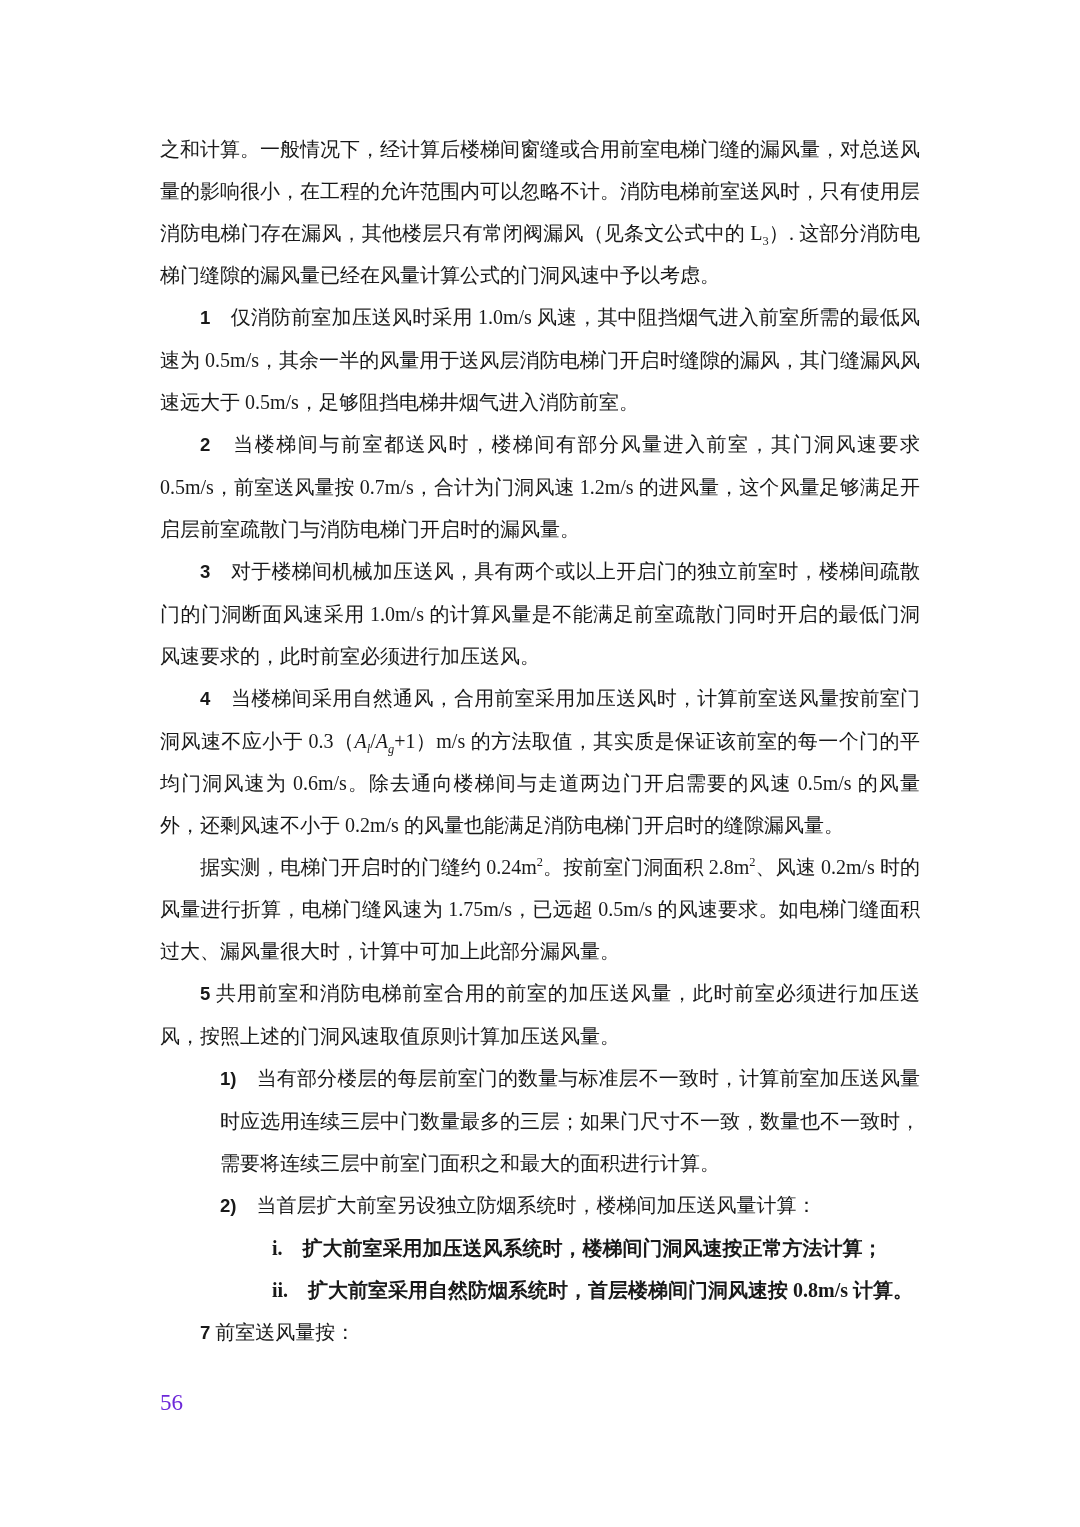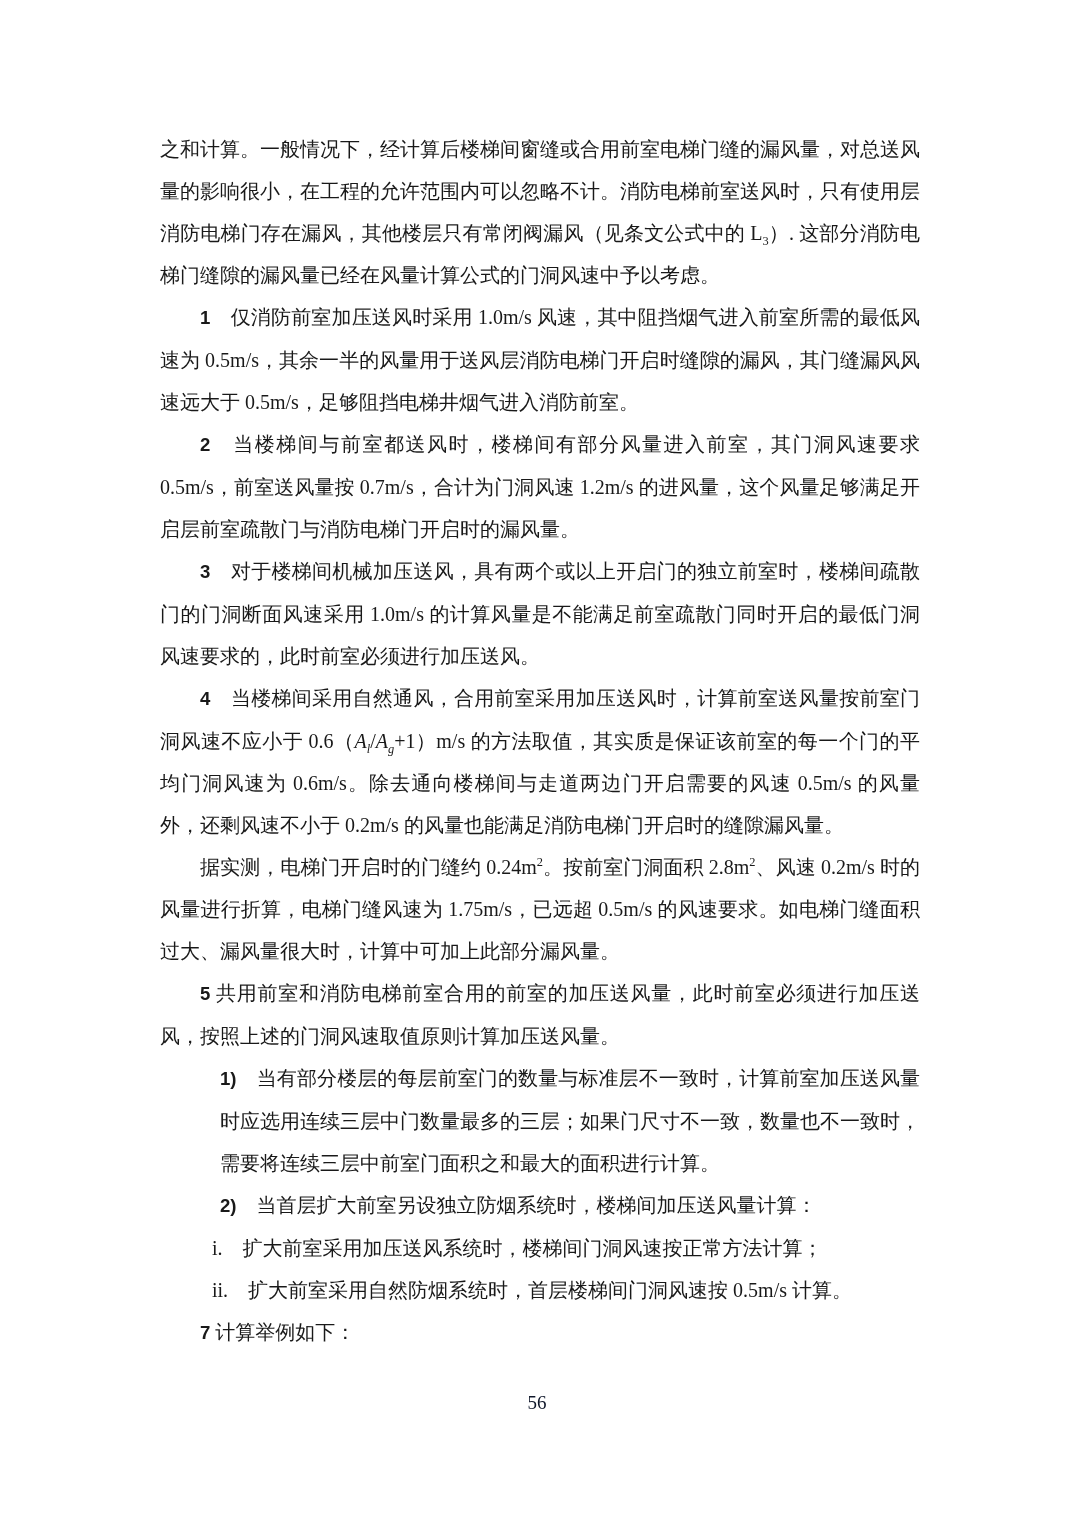--- a/index.html
+++ b/index.html
@@ -20,53 +20,53 @@
     width:760px;
     font-size:20px;
     line-height:42px;
   }
   .para{
     margin:0;
     text-align:justify;
   }
   .indent2{text-indent:40px;}
   .sub1{margin-left:60px;}
-  .sub2{margin-left:52px;}
+  .sub2{margin-left:112px;font-weight:bold;}
   .b{
     font-weight:700;
     font-family:"Liberation Sans","DejaVu Sans",sans-serif;
     font-size:0.93em;
   }
   .i{font-style:italic;}
   sub,sup{font-size:0.62em;line-height:0;}
   .pagenum{
     position:absolute;
     left:160px;
     top:1382px;
     width:760px;
-    text-align:center;
+    text-align:left;
     padding-right:6px;
     box-sizing:border-box;
-    font-size:19px;
+    font-size:23px;
     line-height:42px;
-    color:#0f172a;
+    color:#6d28d9;
   }
 </style>
 </head>
 <body>
 
 <div class="page">
   <div class="textblock">
     <p class="para"><span>之和计算。一般情况下，经计算后楼梯间窗缝或合用前室电梯门缝的漏风量，对总送风量的影响很小，在工程的允许范围内可以忽略不计。消防电梯前室送风时，只有使用层消防电梯门存在漏风，其他楼层只有常闭阀漏风（见条文公式中的 L</span><sub>3</sub><span>）. 这部分消防电梯门缝隙的漏风量已经在风量计算公式的门洞风速中予以考虑。</span></p>
     <p class="para indent2"><span class="b">1</span><span>　仅消防前室加压送风时采用 1.0m/s 风速，其中阻挡烟气进入前室所需的最低风速为 0.5m/s，其余一半的风量用于送风层消防电梯门开启时缝隙的漏风，其门缝漏风风速远大于 0.5m/s，足够阻挡电梯井烟气进入消防前室。</span></p>
     <p class="para indent2"><span class="b">2</span><span>　当楼梯间与前室都送风时，楼梯间有部分风量进入前室，其门洞风速要求 0.5m/s，前室送风量按 0.7m/s，合计为门洞风速 1.2m/s 的进风量，这个风量足够满足开启层前室疏散门与消防电梯门开启时的漏风量。</span></p>
     <p class="para indent2"><span class="b">3</span><span>　对于楼梯间机械加压送风，具有两个或以上开启门的独立前室时，楼梯间疏散门的门洞断面风速采用 1.0m/s 的计算风量是不能满足前室疏散门同时开启的最低门洞风速要求的，此时前室必须进行加压送风。</span></p>
-    <p class="para indent2"><span class="b">4</span><span>　当楼梯间采用自然通风，合用前室采用加压送风时，计算前室送风量按前室门洞风速不应小于 0.6（</span><span class="i">A</span><sub class="i">l</sub><span>/</span><span class="i">A</span><sub class="i">g</sub><span>+1）m/s 的方法取值，其实质是保证该前室的每一个门的平均门洞风速为 0.6m/s。除去通向楼梯间与走道两边门开启需要的风速 0.5m/s 的风量外，还剩风速不小于 0.2m/s 的风量也能满足消防电梯门开启时的缝隙漏风量。</span></p>
+    <p class="para indent2"><span class="b">4</span><span>　当楼梯间采用自然通风，合用前室采用加压送风时，计算前室送风量按前室门洞风速不应小于 0.3（</span><span class="i">A</span><sub class="i">l</sub><span>/</span><span class="i">A</span><sub class="i">g</sub><span>+1）m/s 的方法取值，其实质是保证该前室的每一个门的平均门洞风速为 0.6m/s。除去通向楼梯间与走道两边门开启需要的风速 0.5m/s 的风量外，还剩风速不小于 0.2m/s 的风量也能满足消防电梯门开启时的缝隙漏风量。</span></p>
     <p class="para indent2"><span>据实测，电梯门开启时的门缝约 0.24m</span><sup>2</sup><span>。按前室门洞面积 2.8m</span><sup>2</sup><span>、风速 0.2m/s 时的风量进行折算，电梯门缝风速为 1.75m/s，已远超 0.5m/s 的风速要求。如电梯门缝面积过大、漏风量很大时，计算中可加上此部分漏风量。</span></p>
     <p class="para indent2"><span class="b">5</span><span> 共用前室和消防电梯前室合用的前室的加压送风量，此时前室必须进行加压送风，按照上述的门洞风速取值原则计算加压送风量。</span></p>
     <p class="para sub1"><span class="b">1)</span><span>　当有部分楼层的每层前室门的数量与标准层不一致时，计算前室加压送风量时应选用连续三层中门数量最多的三层；如果门尺寸不一致，数量也不一致时，需要将连续三层中前室门面积之和最大的面积进行计算。</span></p>
     <p class="para sub1"><span class="b">2)</span><span>　当首层扩大前室另设独立防烟系统时，楼梯间加压送风量计算：</span></p>
     <p class="para sub2"><span>i.　扩大前室采用加压送风系统时，楼梯间门洞风速按正常方法计算；</span></p>
-    <p class="para sub2"><span>ii.　扩大前室采用自然防烟系统时，首层楼梯间门洞风速按 0.5m/s 计算。</span></p>
-    <p class="para indent2"><span class="b">7</span><span> 计算举例如下：</span></p>
+    <p class="para sub2"><span>ii.　扩大前室采用自然防烟系统时，首层楼梯间门洞风速按 0.8m/s 计算。</span></p>
+    <p class="para indent2"><span class="b">7</span><span> 前室送风量按：</span></p>
   </div>
   <div class="pagenum">56</div>
 </div>
 
 </body></html>

